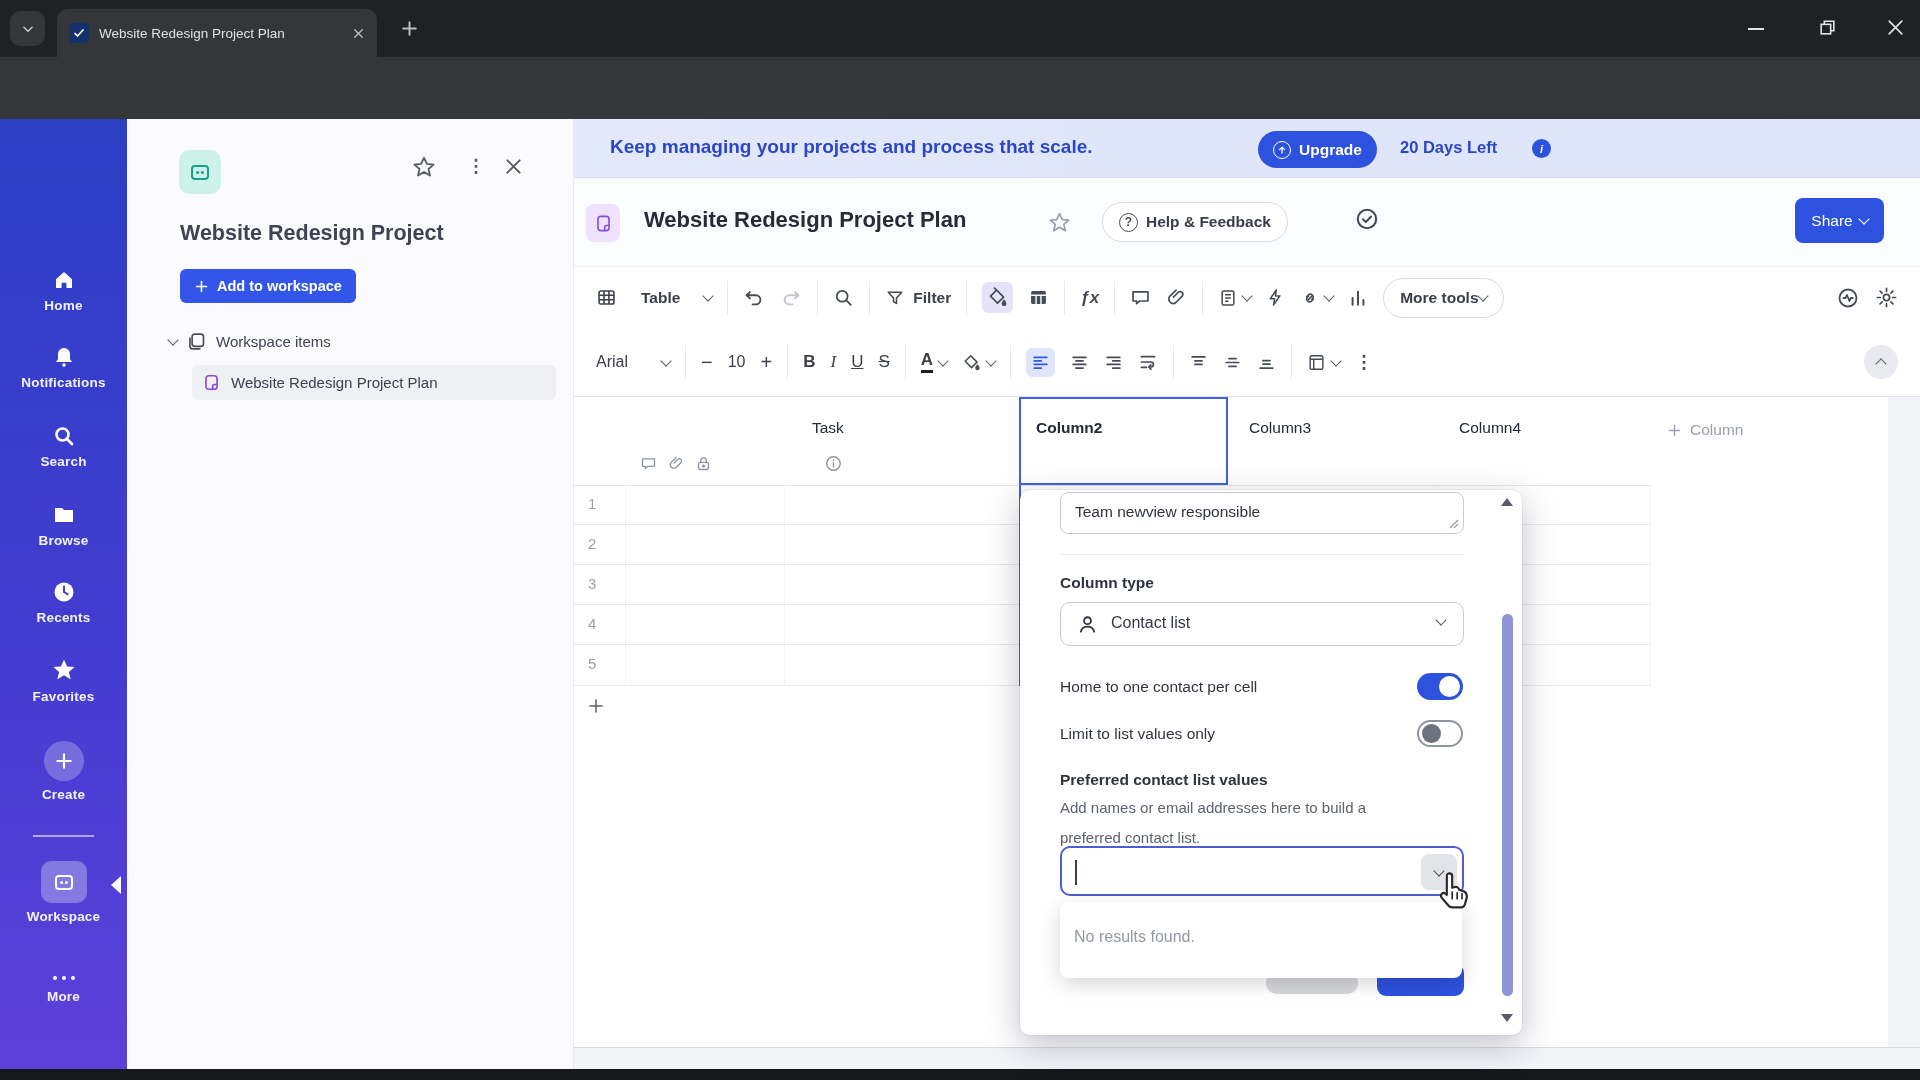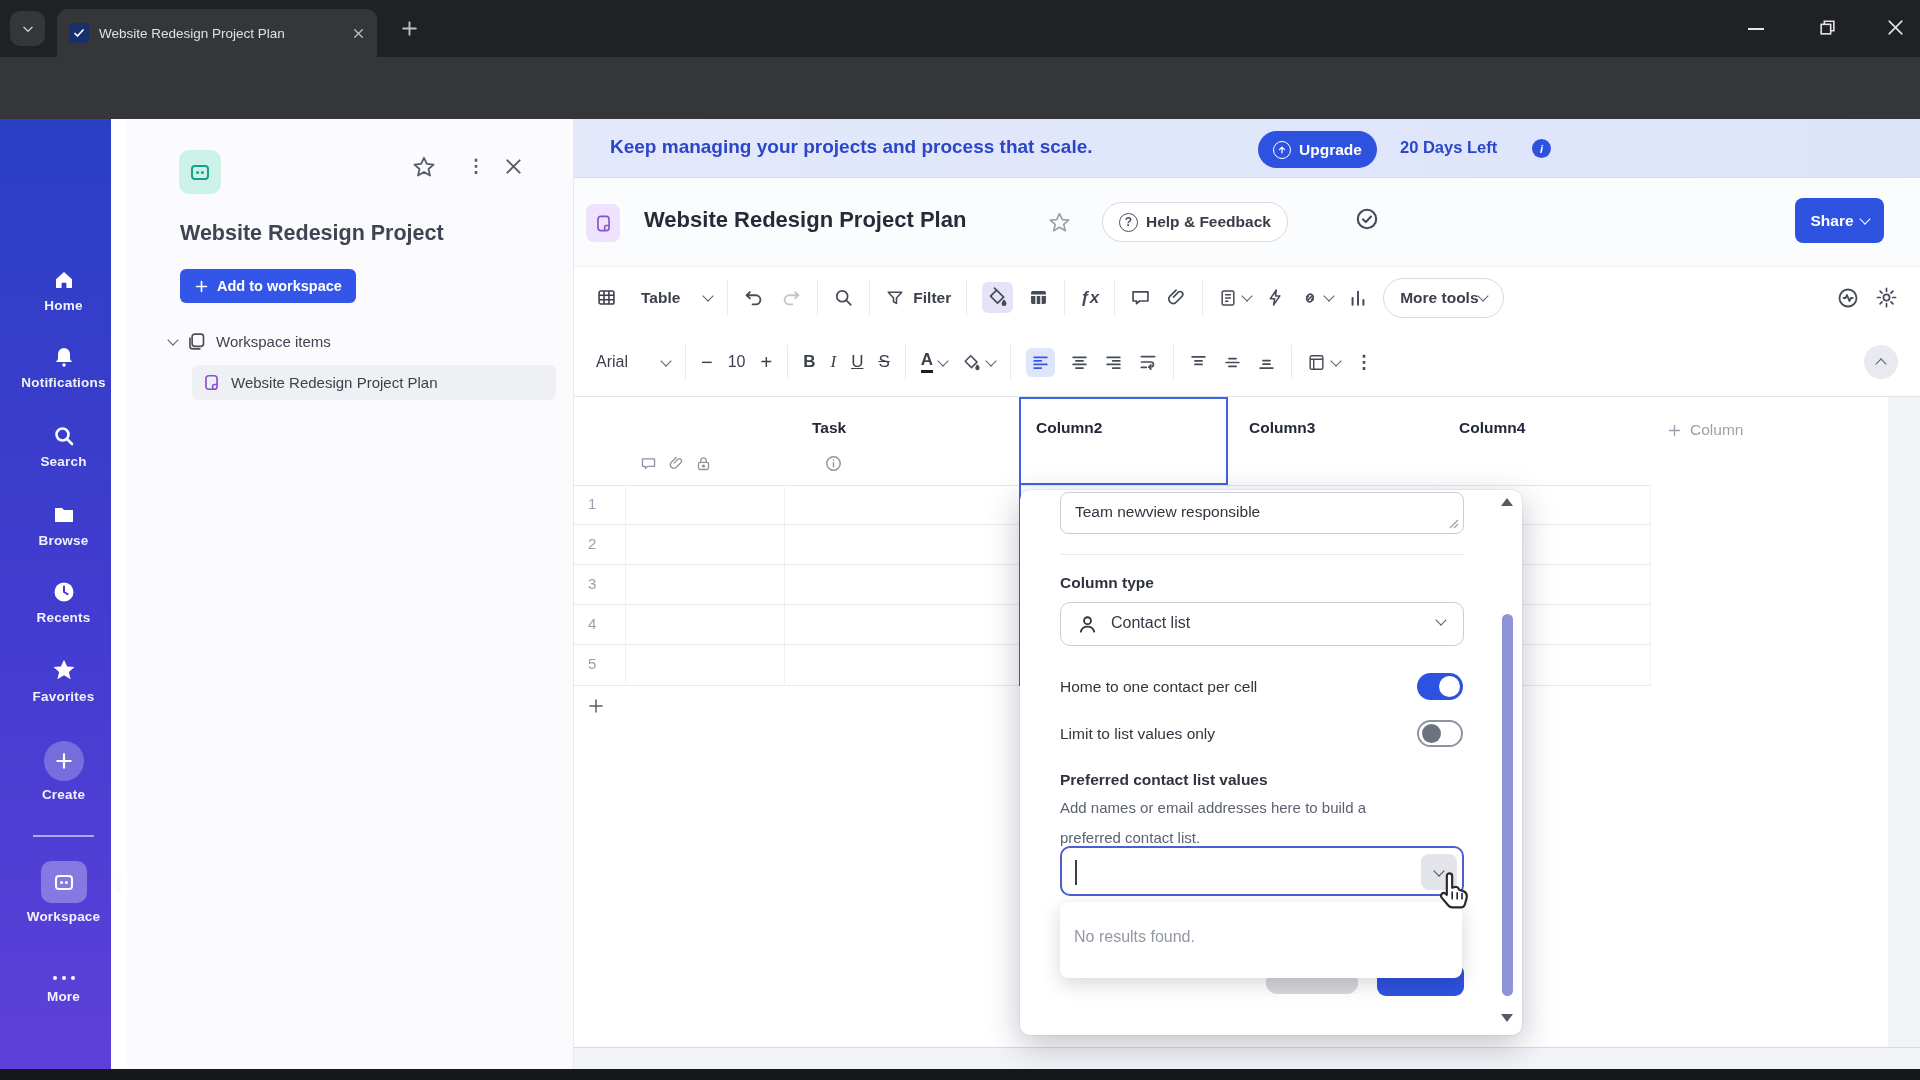--- a/index.html
+++ b/index.html
@@ -14,54 +14,54 @@
   .tabstrip{left:0;top:0;width:1920px;height:57px;background:#202124}
   .tabsearch{left:10px;top:11px;width:35px;height:35px;border-radius:10px;background:#35363a;display:flex;align-items:center;justify-content:center}
   .tab{left:57px;top:9px;width:320px;height:48px;background:#35363a;border-radius:11px 11px 0 0;display:flex;align-items:center;padding:0 12px;gap:10px}
   .tabtitle{color:#dfe1e4;font-size:13.5px;white-space:nowrap;overflow:hidden;flex:1}
   .favicon{width:20px;height:20px;border-radius:4px;background:#16306b;display:flex;align-items:center;justify-content:center;flex:0 0 20px}
   .urlbar{left:0;top:57px;width:1920px;height:62px;background:#35363a}
   .urlpill{left:170px;top:66px;width:1528px;height:45px;border-radius:23px;background:#232527;display:flex;align-items:center;padding:0 16px;gap:12px}
   .urltext{color:#dfe1e5;font-size:15.5px;flex:1;white-space:nowrap;overflow:hidden}
   .incog{left:1714px;top:63px;height:50px;border-radius:25px;background:#3c4044;display:flex;align-items:center;padding:0 18px;gap:9px;color:#e7e9eb;font-size:15.5px}
   
-  .sb{left:0;top:119px;width:111px;height:950px;background:linear-gradient(180deg,#2b3fc5 0%,#433cd0 55%,#5d40da 100%)}
+  .sb{left:0;top:119px;width:127px;height:950px;background:linear-gradient(180deg,#2b3fc5 0%,#433cd0 55%,#5d40da 100%)}
   .sbi{position:absolute;width:127px;display:flex;flex-direction:column;align-items:center;gap:6px}
   .sbl{color:rgba(255,255,255,.93);font-size:13.5px;font-weight:700;letter-spacing:.2px}
   .notch{position:absolute;left:111px;top:757px;width:0;height:0;border-top:9px solid transparent;border-bottom:9px solid transparent;border-right:10px solid #fbfbfd}
   .qcirc{width:27px;height:27px;border-radius:50%;border:2.5px solid #fff;color:#fff;font-weight:700;font-size:14px;display:flex;align-items:center;justify-content:center}
   
   .panel{left:127px;top:119px;width:447px;height:950px;background:#fbfbfd;border-right:1px solid #e9eaee}
   .tile{width:42px;height:44px;border-radius:10px;background:#ccf2ea;display:flex;align-items:center;justify-content:center}
   .addbtn{height:34px;border-radius:6px;background:#3356e8;color:#fff;font-size:14.5px;font-weight:700;display:inline-flex;align-items:center;gap:8px;padding:0 14px}
   .pitem{background:#eff0f4;border-radius:6px;display:flex;align-items:center;gap:10px;padding:0 10px;height:35px;color:#3c4150;font-size:15px}
   
   .banner{left:574px;top:119px;width:1346px;height:59px;background:linear-gradient(90deg,#e3e8fb,#dde4fa);border-bottom:1px solid #d6dcf2}
   .bmsg{color:#2b46c8;font-size:19px;font-weight:800}
   .upbtn{height:37px;border-radius:19px;background:#2e52e0;color:#fff;font-size:15.5px;font-weight:700;display:inline-flex;align-items:center;gap:8px;padding:0 15px}
   .upcirc{width:18px;height:18px;border-radius:50%;border:1.6px solid #fff;display:flex;align-items:center;justify-content:center}
   .icirc{width:19px;height:19px;border-radius:50%;background:#2e52e0;color:#fff;font-size:11px;font-weight:700;display:flex;align-items:center;justify-content:center;font-style:italic}
   .titlebar{left:574px;top:178px;width:1346px;height:89px;background:#fbfcfe;border-bottom:1px solid #f0f1f4}
   .sheettile{width:34px;height:38px;border-radius:8px;background:#efe2fc;display:flex;align-items:center;justify-content:center}
   .stitle{font-size:22px;font-weight:800;color:#262b38}
   .helppill{height:40px;border-radius:20px;border:1px solid #d8dae0;background:#fff;display:inline-flex;align-items:center;gap:8px;padding:0 16px;font-size:15.5px;color:#383d49;font-weight:600}
   .qsm{width:19px;height:19px;border-radius:50%;border:1.7px solid #4a4f5b;color:#4a4f5b;font-size:12px;font-weight:700;display:flex;align-items:center;justify-content:center}
-  .sharebtn{width:89px;height:45px;border-radius:8px;background:#2e52e0;color:#fff;font-size:15.5px;font-weight:700;display:inline-flex;align-items:center;justify-content:center;gap:7px}
+  .sharebtn{width:89px;height:45px;border-radius:8px;background:#2e52e0;color:#fff;font-size:15.5px;font-weight:400;display:inline-flex;align-items:center;justify-content:center;gap:7px}
   .tb1{left:574px;top:267px;width:1346px;height:61px;background:#fff;display:flex;align-items:center;padding:0 22px;gap:15px}
   .tb2{left:574px;top:328px;width:1346px;height:69px;background:#fff;border-bottom:1px solid #e3e4e9;display:flex;align-items:center;padding:0 22px;gap:15px;color:#3a3f4b}
   .tbt{font-size:15.5px;color:#3a3f4b;font-weight:600}
   .hl{background:#e6e3f8;border-radius:6px;padding:5px}
   .hlb{background:#dfe5fb;border-radius:6px;padding:5px}
   .pillbtn{height:40px;border-radius:20px;border:1px solid #d8dae0;display:inline-flex;align-items:center;gap:0;padding:0 16px;font-size:15.5px;color:#3a3f4b;font-weight:600}
   .collapsecirc{width:34px;height:34px;border-radius:50%;background:#e9eaef;display:flex;align-items:center;justify-content:center}
   .chev{width:8px;height:8px;border-right:1.8px solid #5a5f6b;border-bottom:1.8px solid #5a5f6b;transform:rotate(45deg);margin-top:-3px}
   .chevu{transform:rotate(-135deg);margin-top:4px}
   
   .grid{left:574px;top:397px;width:1346px;height:650px;background:#fff}
-  .collabel{position:absolute;top:22px;font-size:15.5px;font-weight:700;color:#23283a}
+  .collabel{position:absolute;top:22px;font-size:15.5px;font-weight:400;color:#23283a}
   .hline{position:absolute;background:#e6e7eb;height:1px}
   .vfaint{position:absolute;width:1px;background:#f1f2f5}
   .rownum{position:absolute;left:14px;top:10px;color:#9aa0af;font-size:15px}
   .selbox{position:absolute;left:445px;top:0;width:209px;height:88px;border:2px solid #3f63e0;background:#fff}
   .strip{left:574px;top:1047px;width:1346px;height:22px;background:#f3f4f8;border-top:1px solid #d9dade}
   .darkstrip{left:0;top:1069px;width:1920px;height:11px;background:#17181a}
   .scrolltrack{position:absolute;left:1314px;top:0;width:32px;height:650px;background:#f2f3f7}
   
   .dlg{left:1020px;top:490px;width:502px;height:545px;background:#fff;border-radius:10px;box-shadow:0 10px 34px rgba(30,34,60,.28),0 0 0 1px rgba(0,0,0,.04)}
   .dlbl{font-size:15.5px;font-weight:800;color:#2e333e}

